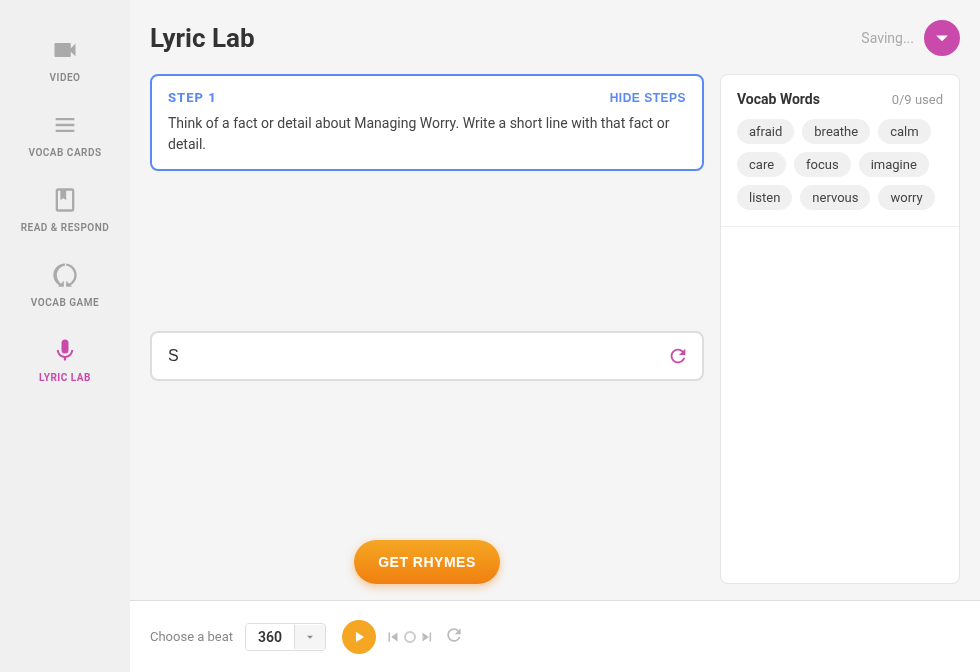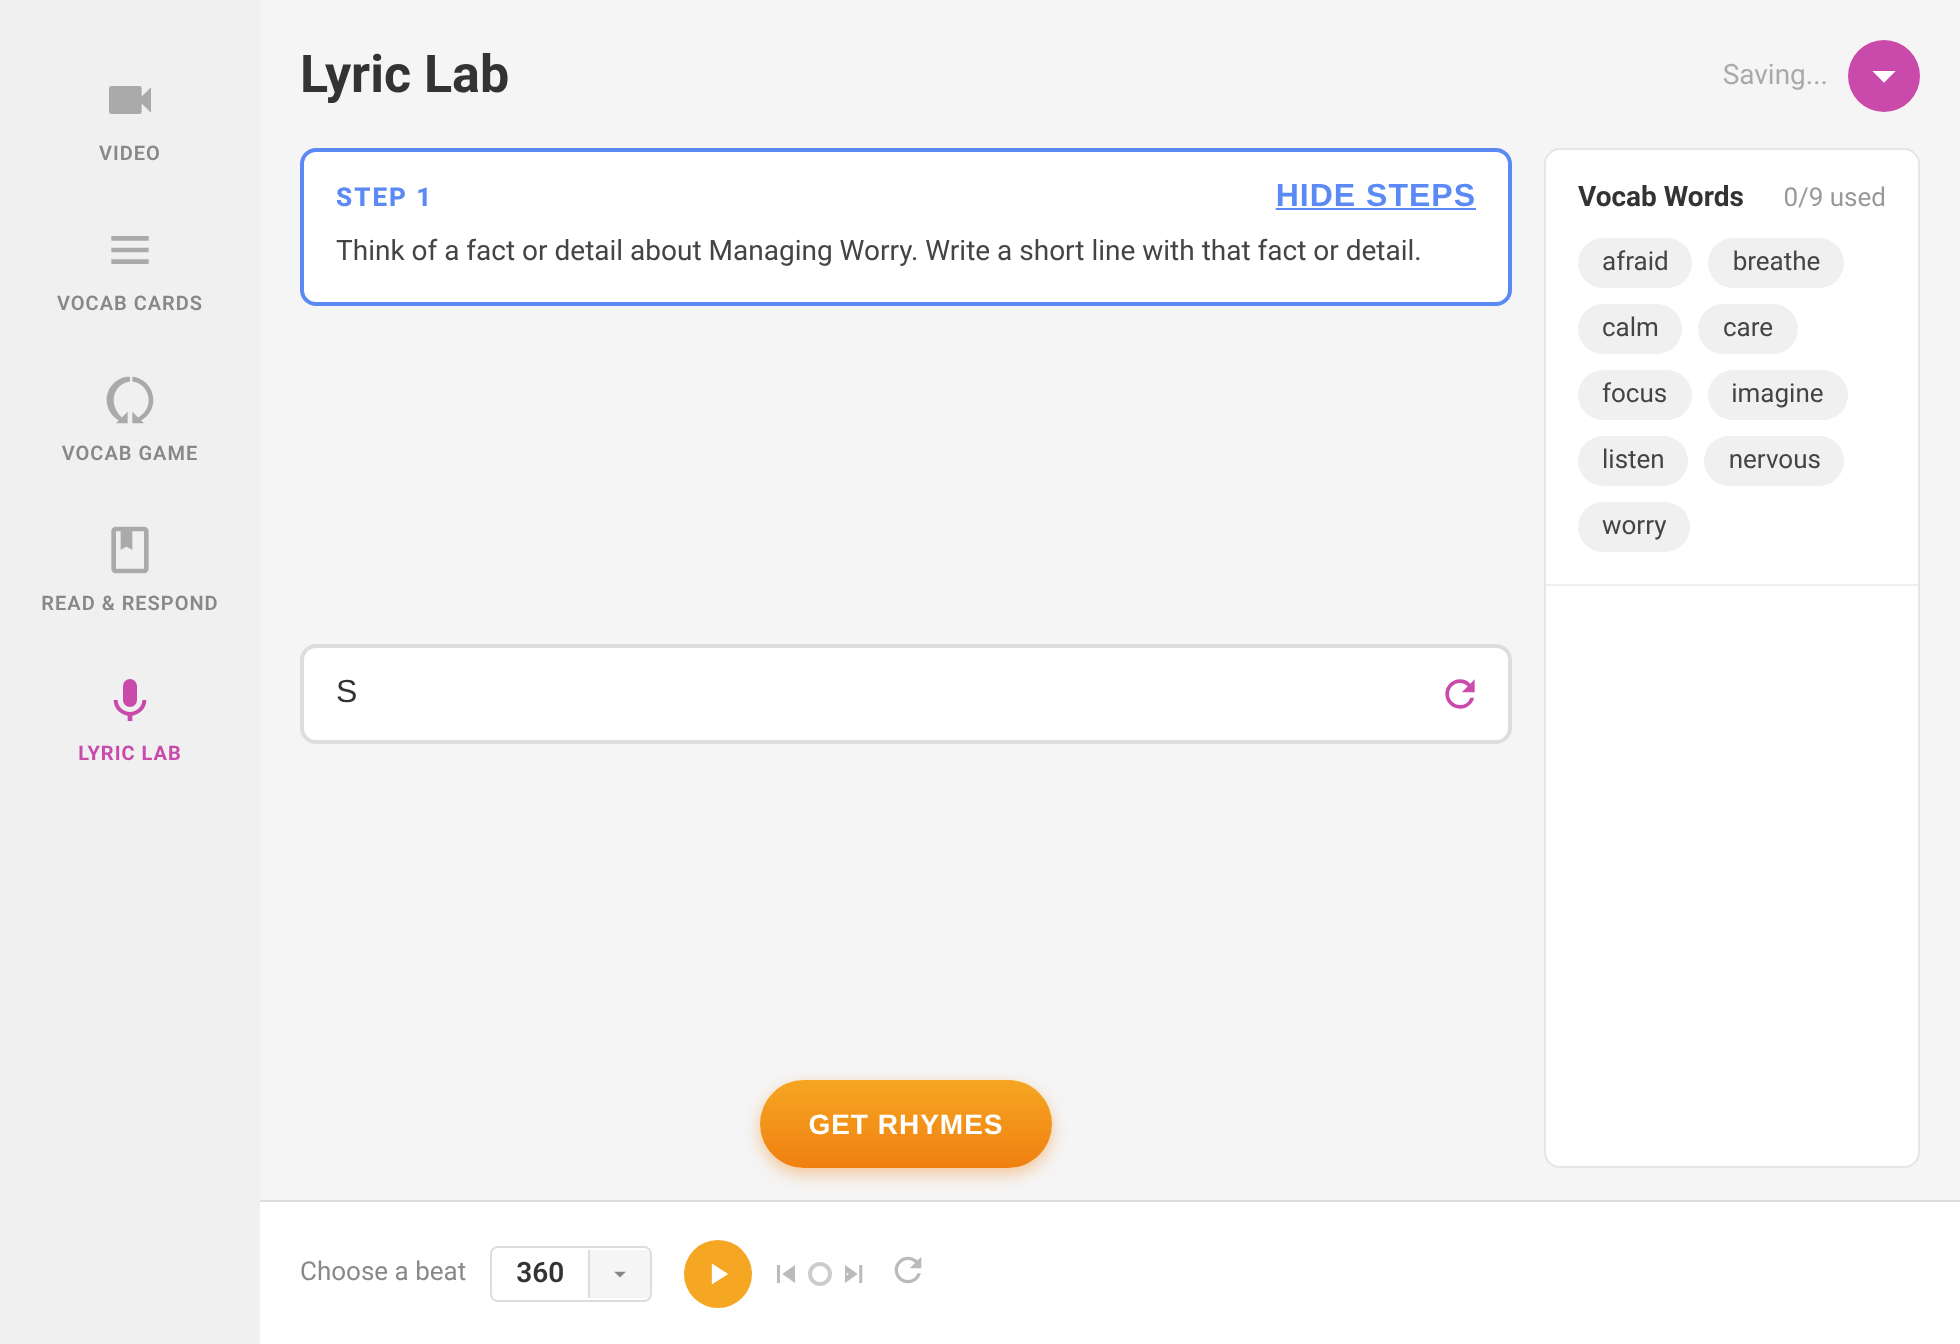--- a/index.html
+++ b/index.html
@@ -124,29 +124,28 @@
       margin-bottom: 8px;
     }
     .step-label {
       font-size: 13px;
       font-weight: 800;
       color: #5b8af5;
       text-transform: uppercase;
       letter-spacing: 1px;
     }
     .hide-steps-btn {
-      font-size: 16px;
+      font-size: 12px;
       font-weight: 600;
       color: #5b8af5;
       cursor: pointer;
       text-transform: uppercase;
       letter-spacing: 0.5px;
       background: none;
       border: none;
-      text-decoration: underline;
     }
     .step-description {
       font-size: 14px;
       color: #444;
       line-height: 1.5;
     }
 
     
     .input-wrapper {
       position: relative;
@@ -194,21 +193,21 @@
       align-self: center;
       letter-spacing: 0.5px;
       text-transform: uppercase;
       display: block;
       margin: 0 auto;
       box-shadow: 0 3px 8px rgba(240,128,16,0.4);
     }
 
     
     .right-panel {
-      width: 188px;
+      width: 240px;
       display: flex;
       flex-direction: column;
       gap: 0;
       background: white;
       border-radius: 8px;
       overflow: hidden;
       border: 1px solid #e5e5e5;
     }
 
     .vocab-section {
@@ -383,32 +382,32 @@
     <div class="sidebar-icon">
       <svg viewBox="0 0 24 24">
           <path d="M4 6h16v2H4zm0 5h16v2H4zm0 5h16v2H4z"></path>
         </svg>
     </div>
     <span class="sidebar-label">VOCAB CARDS</span>
   </div>
   <div class="sidebar-item">
     <div class="sidebar-icon">
       <svg viewBox="0 0 24 24">
-          <path d="M13 2.05v2.02c3.95.49 7 3.85 7 7.93 0 3.21-1.81 6-4.5 7.5L13 17v5h5l-1.22-1.22C19.91 19.07 22 15.76 22 12c0-5.18-3.95-9.45-9-9.95zM11 2.05C5.95 2.55 2 6.82 2 12c0 3.76 2.09 7.07 5.22 8.78L6 22h5v-5l-2.5 2.5C6.81 18 5 15.21 5 12c0-4.08 3.05-7.44 7-7.93V2.05z"></path>
+          <path d="M18 2H6c-1.1 0-2 .9-2 2v16c0 1.1.9 2 2 2h12c1.1 0 2-.9 2-2V4c0-1.1-.9-2-2-2zm0 18H6V4h2v8l2.5-1.5L13 12V4h5v16z"></path>
         </svg>
     </div>
-    <span class="sidebar-label">VOCAB GAME</span>
+    <span class="sidebar-label">READ &amp; RESPOND</span>
   </div>
   <div class="sidebar-item">
     <div class="sidebar-icon">
       <svg viewBox="0 0 24 24">
-          <path d="M18 2H6c-1.1 0-2 .9-2 2v16c0 1.1.9 2 2 2h12c1.1 0 2-.9 2-2V4c0-1.1-.9-2-2-2zm0 18H6V4h2v8l2.5-1.5L13 12V4h5v16z"></path>
+          <path d="M13 2.05v2.02c3.95.49 7 3.85 7 7.93 0 3.21-1.81 6-4.5 7.5L13 17v5h5l-1.22-1.22C19.91 19.07 22 15.76 22 12c0-5.18-3.95-9.45-9-9.95zM11 2.05C5.95 2.55 2 6.82 2 12c0 3.76 2.09 7.07 5.22 8.78L6 22h5v-5l-2.5 2.5C6.81 18 5 15.21 5 12c0-4.08 3.05-7.44 7-7.93V2.05z"></path>
         </svg>
     </div>
-    <span class="sidebar-label">READ &amp; RESPOND</span>
+    <span class="sidebar-label">VOCAB GAME</span>
   </div>
   <div class="sidebar-item active">
     <div class="sidebar-icon">
       <svg viewBox="0 0 24 24">
           <path d="M12 3a3 3 0 0 0-3 3v6a3 3 0 0 0 6 0V6a3 3 0 0 0-3-3zm5.3 9c0 3-2.54 5.1-5.3 5.1S6.7 15 6.7 12H5c0 3.42 2.72 6.23 6 6.72V21h2v-2.28c3.28-.49 6-3.3 6-6.72h-1.7z"></path>
         </svg>
     </div>
     <span class="sidebar-label">LYRIC LAB</span>
   </div>
 </div>

